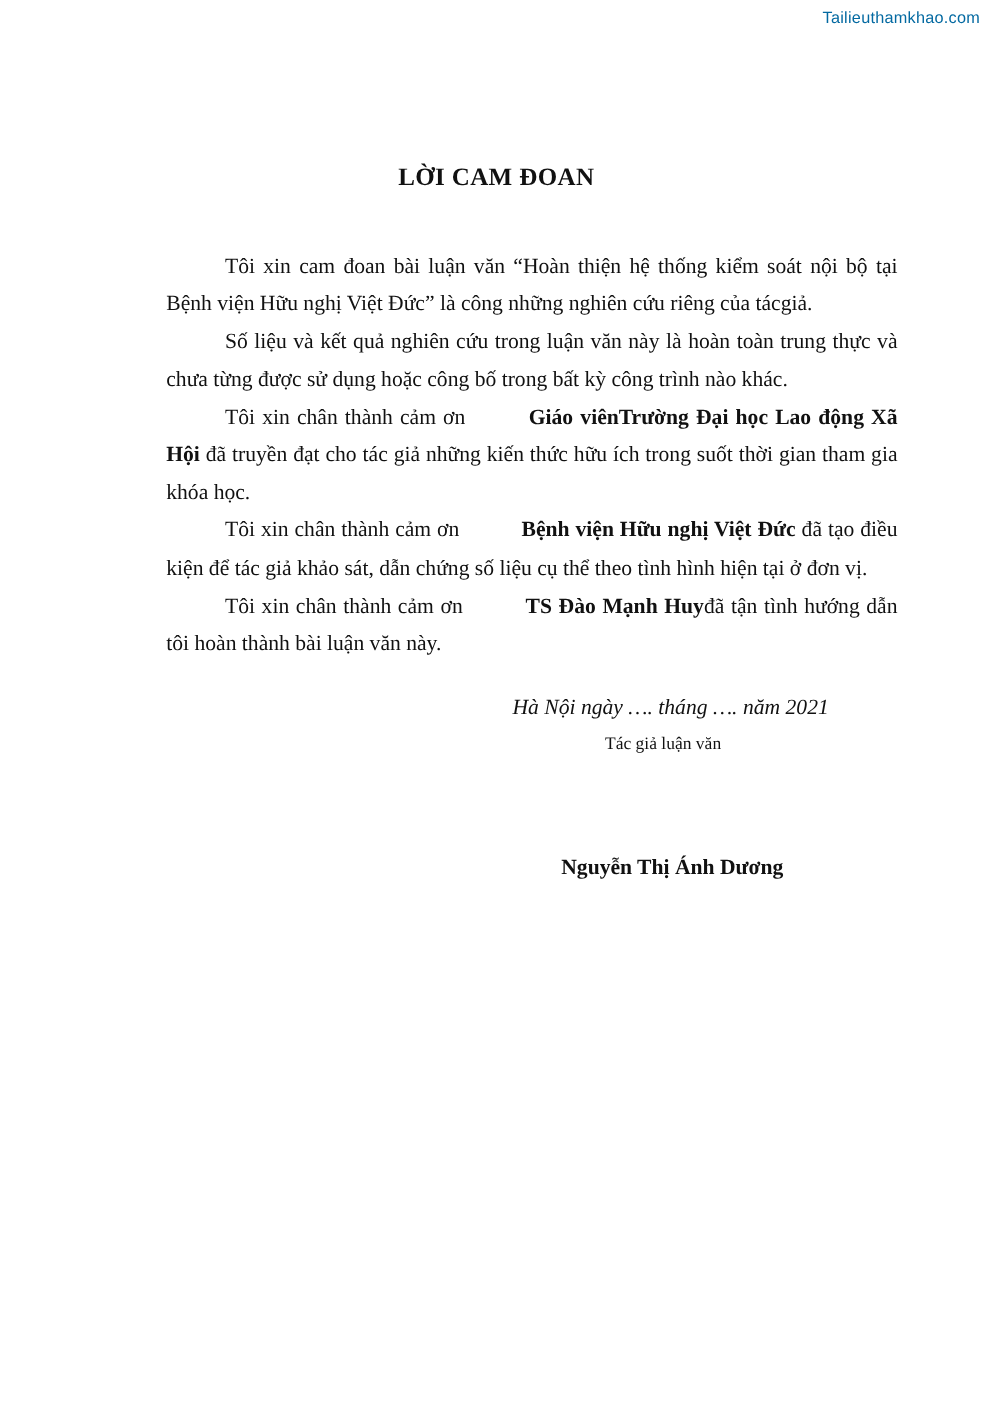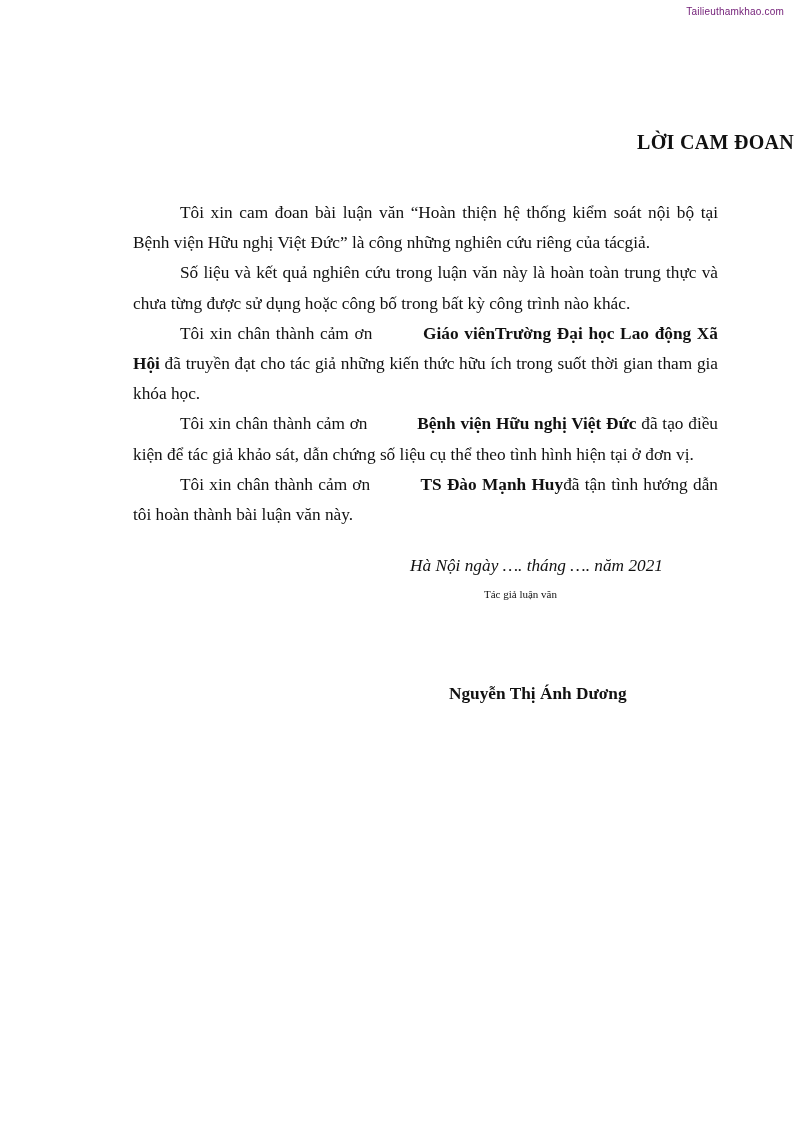--- a/index.html
+++ b/index.html
@@ -1,27 +1,27 @@
 <!DOCTYPE html>
 <html><head>
 <meta charset="utf-8">
 <style>
   html, body { margin:0; padding:0; background:#ffffff; }
   body { width:794px; height:1123px; position:relative; overflow:hidden;
          font-family:"Liberation Serif","DejaVu Serif",serif; color:#111; }
   .watermark { position:absolute; top:6px; right:10px; font-family:"Liberation Sans","DejaVu Sans",sans-serif;
-               font-size:10px; color:#701a75; letter-spacing:0.2px; }
-  .title { position:absolute; top:131px; left:0; width:794px; text-align:right;
+               font-size:13px; color:#0369a1; letter-spacing:0.2px; }
+  .title { position:absolute; top:131px; left:0; width:794px; text-align:center;
            font-weight:bold; font-size:20px; letter-spacing:0.3px; }
   .body-text { position:absolute; top:198px; left:133px; width:585px; font-size:17.3px;
                line-height:30.2px; text-align:justify; }
   .body-text p { margin:0; text-indent:47px; text-align:justify; }
   .body-text b { font-weight:bold;margin-left:45px; }
   .place-date { position:absolute; top:556px; left:410px; font-size:17.3px; font-style:italic; }
-  .author-label { position:absolute; top:588px; left:484px; font-size:11px; }
+  .author-label { position:absolute; top:588px; left:484px; font-size:14px; }
   .author-name { position:absolute; top:684px; left:449px; font-size:17.3px; font-weight:bold;text-align:right; }
 </style>
 </head>
 <body>
 
 <div class="watermark">Tailieuthamkhao.com</div>
 
 <div class="title">LỜI CAM ĐOAN</div>
 
 <div class="body-text">

